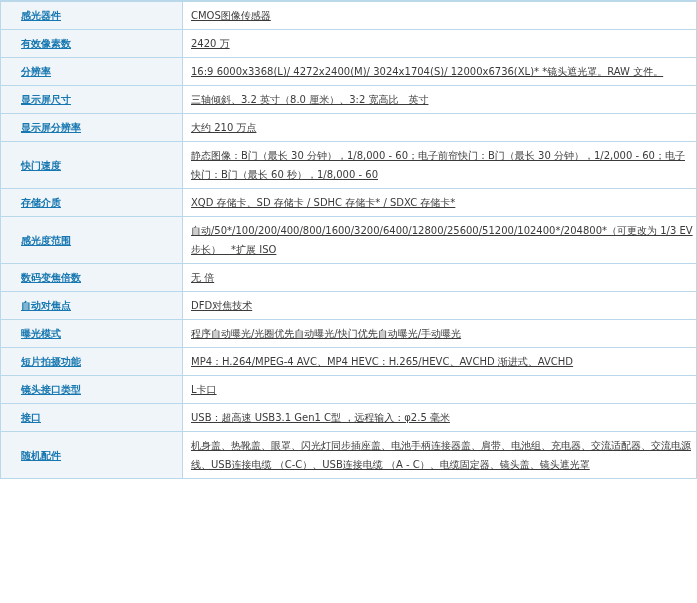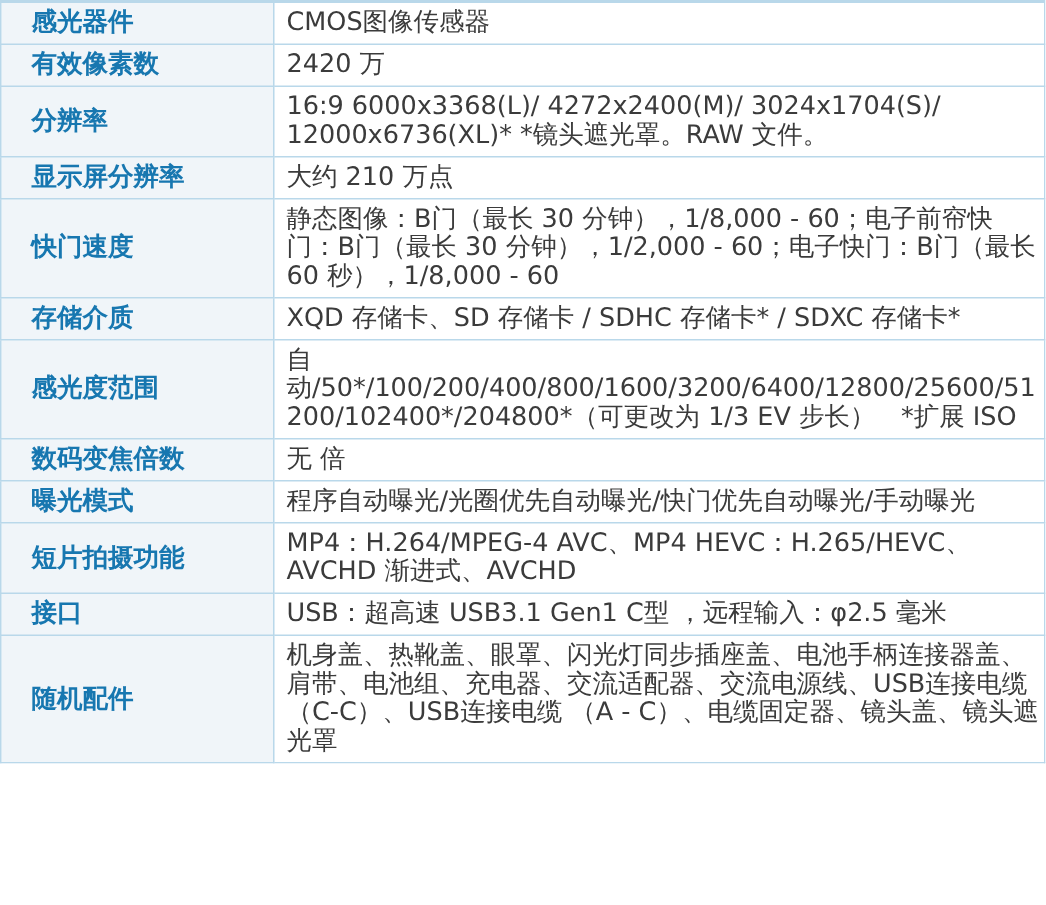--- a/index.html
+++ b/index.html
@@ -16,23 +16,24 @@
   }
   table.spec{
     width:697px;
     border-collapse:collapse;
     table-layout:fixed;
     border:1px solid var(--border);
     border-top:2px solid var(--border);
   }
   table.spec th, table.spec td{
     border:1px solid var(--border);
-    font-size:17px;
+    font-size:10px;
     line-height:19px;
     vertical-align:middle;
+    text-decoration:underline;
   }
   table.spec th{
     width:155px;
     background:var(--label-bg);
     color:var(--label-text);
     font-weight:bold;
     text-align:left;
     padding:4px 6px 4px 20px;
   }
   table.spec td{
@@ -56,20 +57,24 @@
   <tr>
     <th>有效像素数</th>
     <td>2420 万</td>
   </tr>
 
   <tr>
     <th>分辨率</th>
     <td>16:9 6000x3368(L)/ 4272x2400(M)/ 3024x1704(S)/ 12000x6736(XL)* *镜头遮光罩。RAW 文件。</td>
   </tr>
 
+  <tr>
+    <th>显示屏尺寸</th>
+    <td>三轴倾斜、3.2 英寸（8.0 厘米）、3:2 宽高比　英寸</td>
+  </tr>
 
   <tr>
     <th>显示屏分辨率</th>
     <td>大约 210 万点</td>
   </tr>
 
   <tr>
     <th>快门速度</th>
     <td>静态图像：B门（最长 30 分钟），1/8,000 - 60；电子前帘快门：B门（最长 30 分钟），1/2,000 - 60；电子快门：B门（最长 60 秒），1/8,000 - 60</td>
   </tr>
@@ -83,32 +88,40 @@
   <tr>
     <th>感光度范围</th>
     <td>自动/50*/100/200/400/800/1600/3200/6400/12800/25600/51200/102400*/204800*（可更改为 1/3 EV 步长）　*扩展 ISO</td>
   </tr>
 
   <tr>
     <th>数码变焦倍数</th>
     <td>无 倍</td>
   </tr>
 
+  <tr>
+    <th>自动对焦点</th>
+    <td>DFD对焦技术</td>
+  </tr>
 
 
   <tr>
     <th>曝光模式</th>
     <td>程序自动曝光/光圈优先自动曝光/快门优先自动曝光/手动曝光</td>
   </tr>
 
   <tr>
     <th>短片拍摄功能</th>
     <td>MP4：H.264/MPEG-4 AVC、MP4 HEVC：H.265/HEVC、AVCHD 渐进式、AVCHD</td>
   </tr>
 
+  <tr>
+    <th>镜头接口类型</th>
+    <td>L卡口</td>
+  </tr>
 
   <tr>
     <th>接口</th>
     <td>USB：超高速 USB3.1 Gen1 C型 ，远程输入：φ2.5 毫米</td>
   </tr>
 
   <tr>
     <th>随机配件</th>
     <td>机身盖、热靴盖、眼罩、闪光灯同步插座盖、电池手柄连接器盖、肩带、电池组、充电器、交流适配器、交流电源线、USB连接电缆 （C-C）、USB连接电缆 （A - C）、电缆固定器、镜头盖、镜头遮光罩</td>
   </tr>

